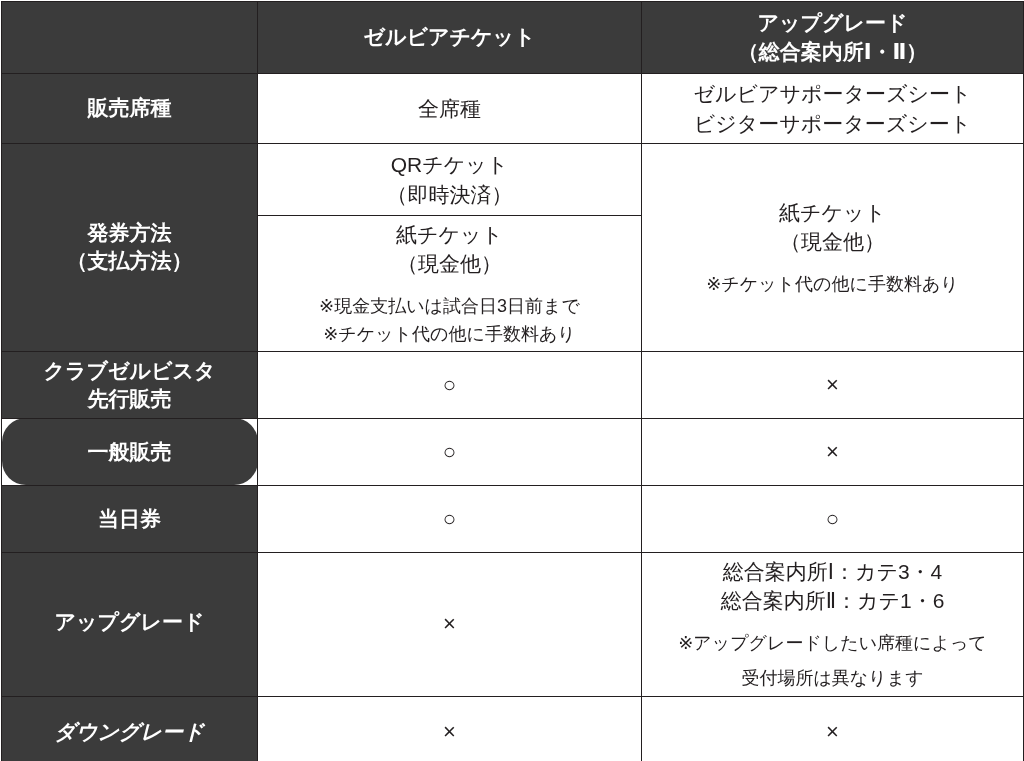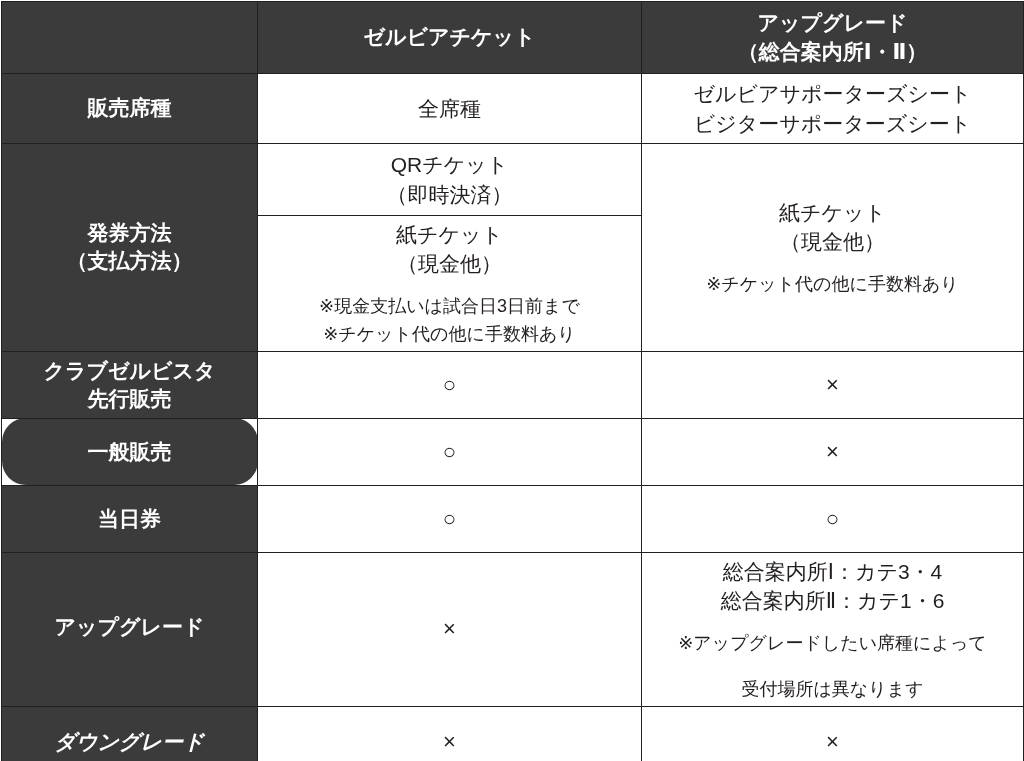--- a/index.html
+++ b/index.html
@@ -171,21 +171,21 @@
 
       <tr>
         <td class="rowlabel" style="height:143px;font-family:Liberation Mono, monospace;">
           <span class="stack">アップグレード</span>
         </td>
         <td class="cell mark">×</td>
         <td class="cell cell-big">
           <span class="stack">総合案内所Ⅰ：カテ3・4</span>
           <span class="stack">総合案内所Ⅱ：カテ1・6</span>
           <span class="note">※アップグレードしたい席種によって</span>
-          <span class="note note-tight" style="margin-top:20px;">受付場所は異なります</span>
+          <span class="note note-tight" style="margin-top:10px;font-family:Liberation Mono, monospace;">受付場所は異なります</span>
         </td>
       </tr>
 
       <tr>
         <td class="rowlabel" style="height:72px;font-style:italic;">
           <span class="stack">ダウングレード</span>
         </td>
         <td class="cell mark">×</td>
         <td class="cell mark">×</td>
       </tr>

